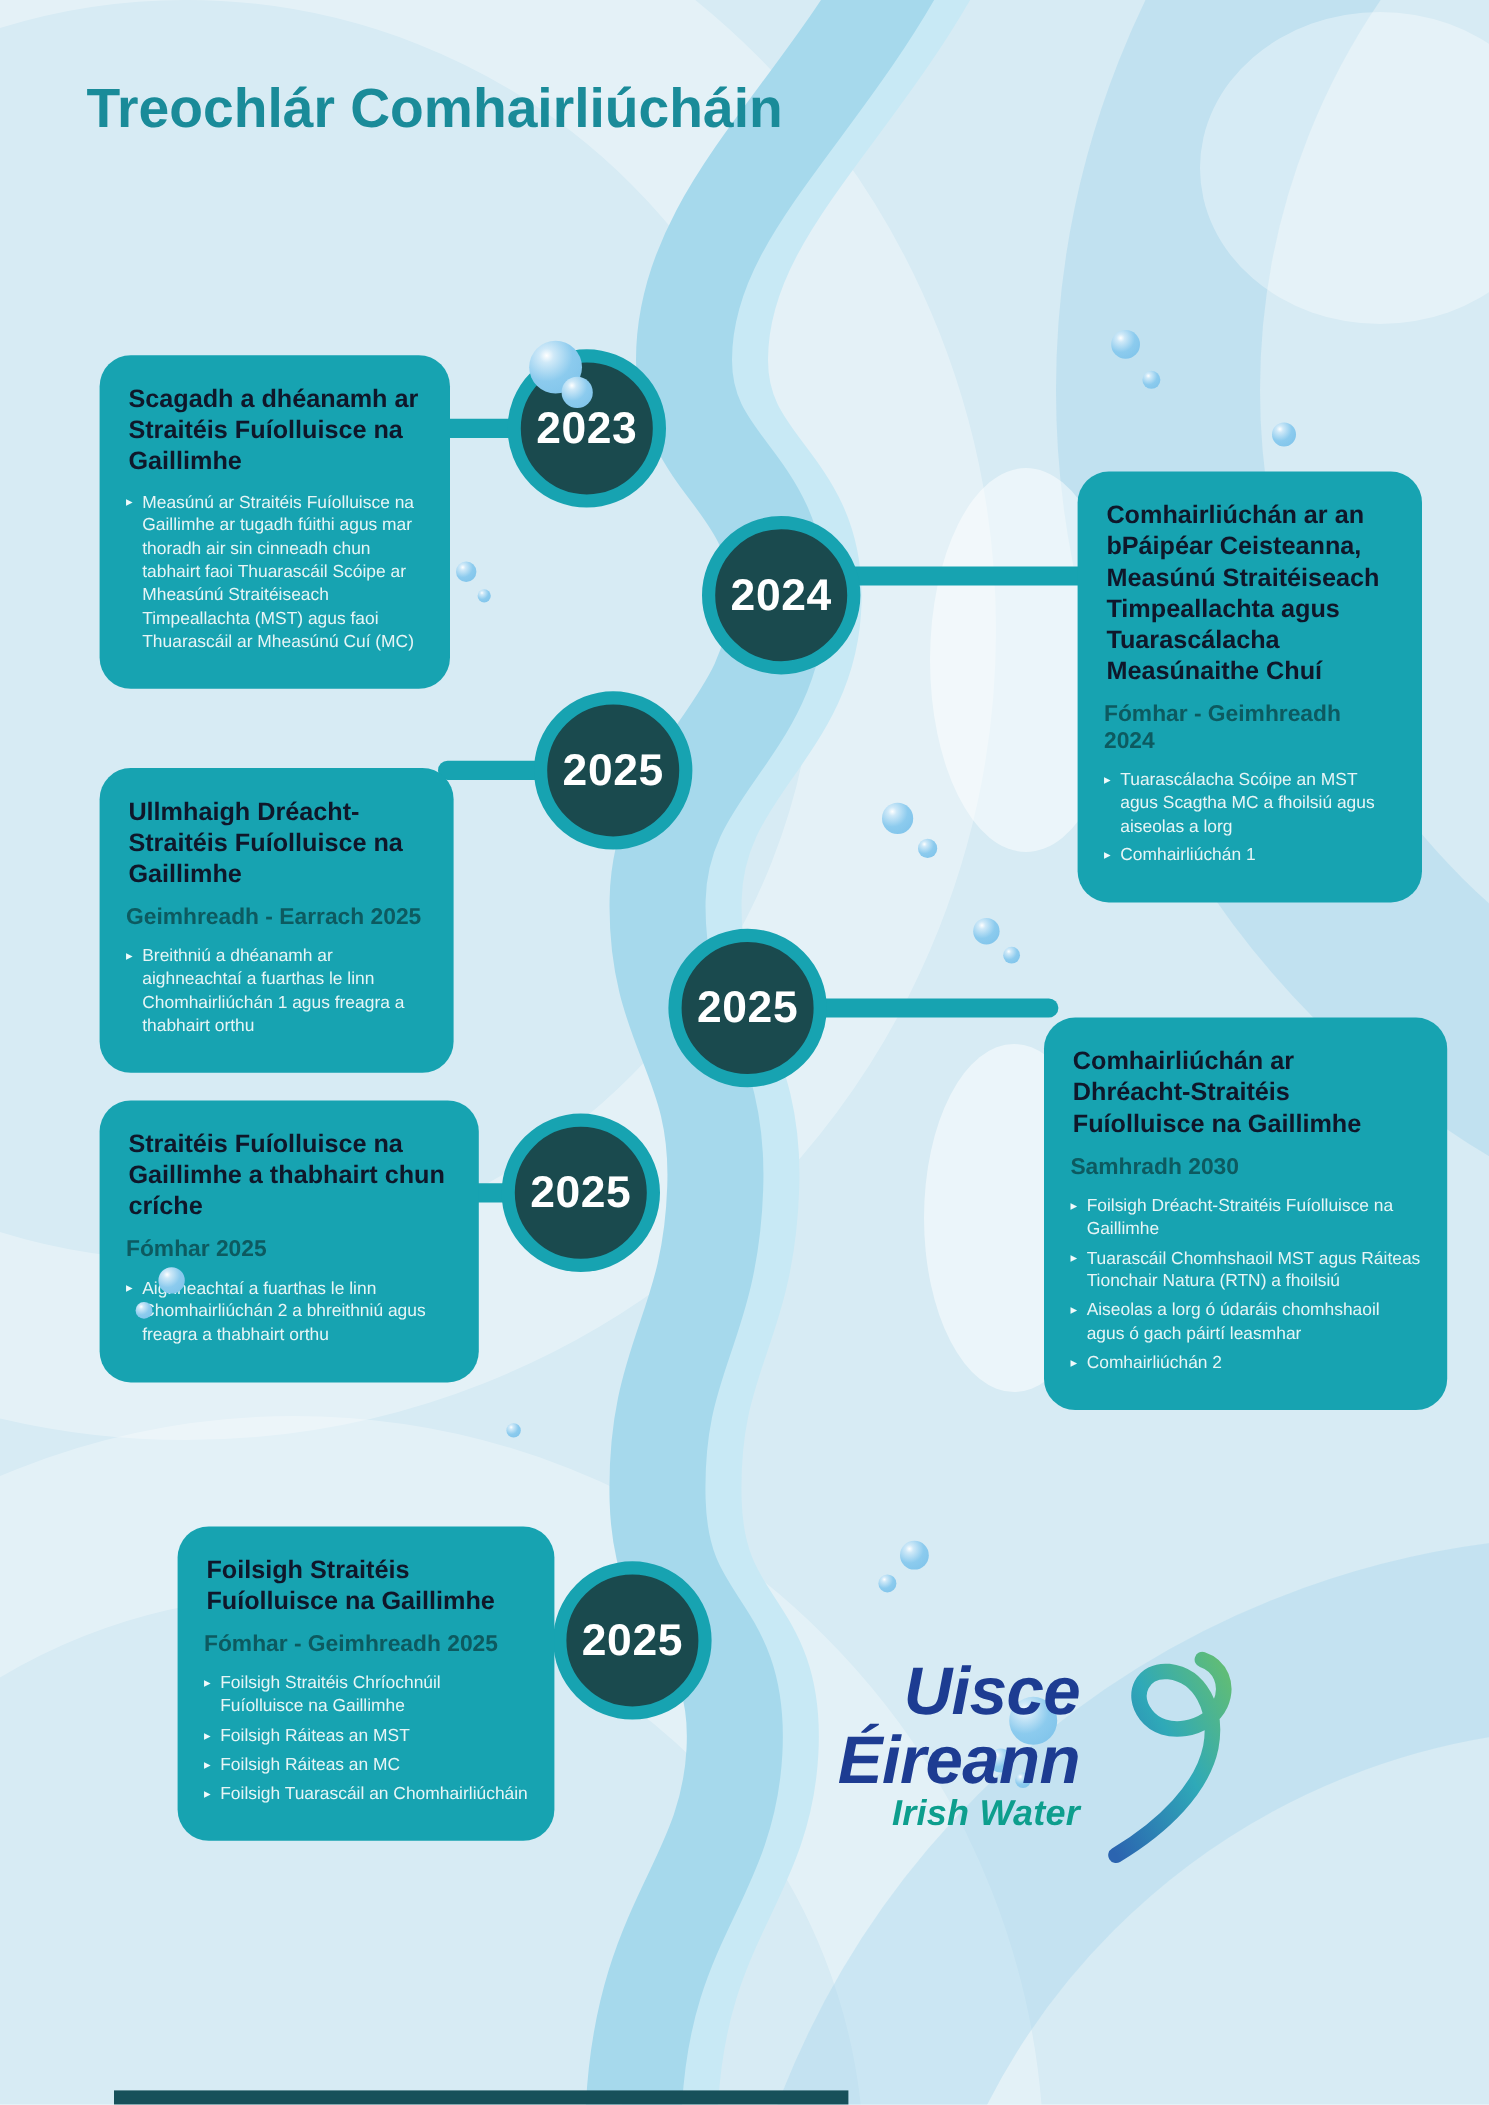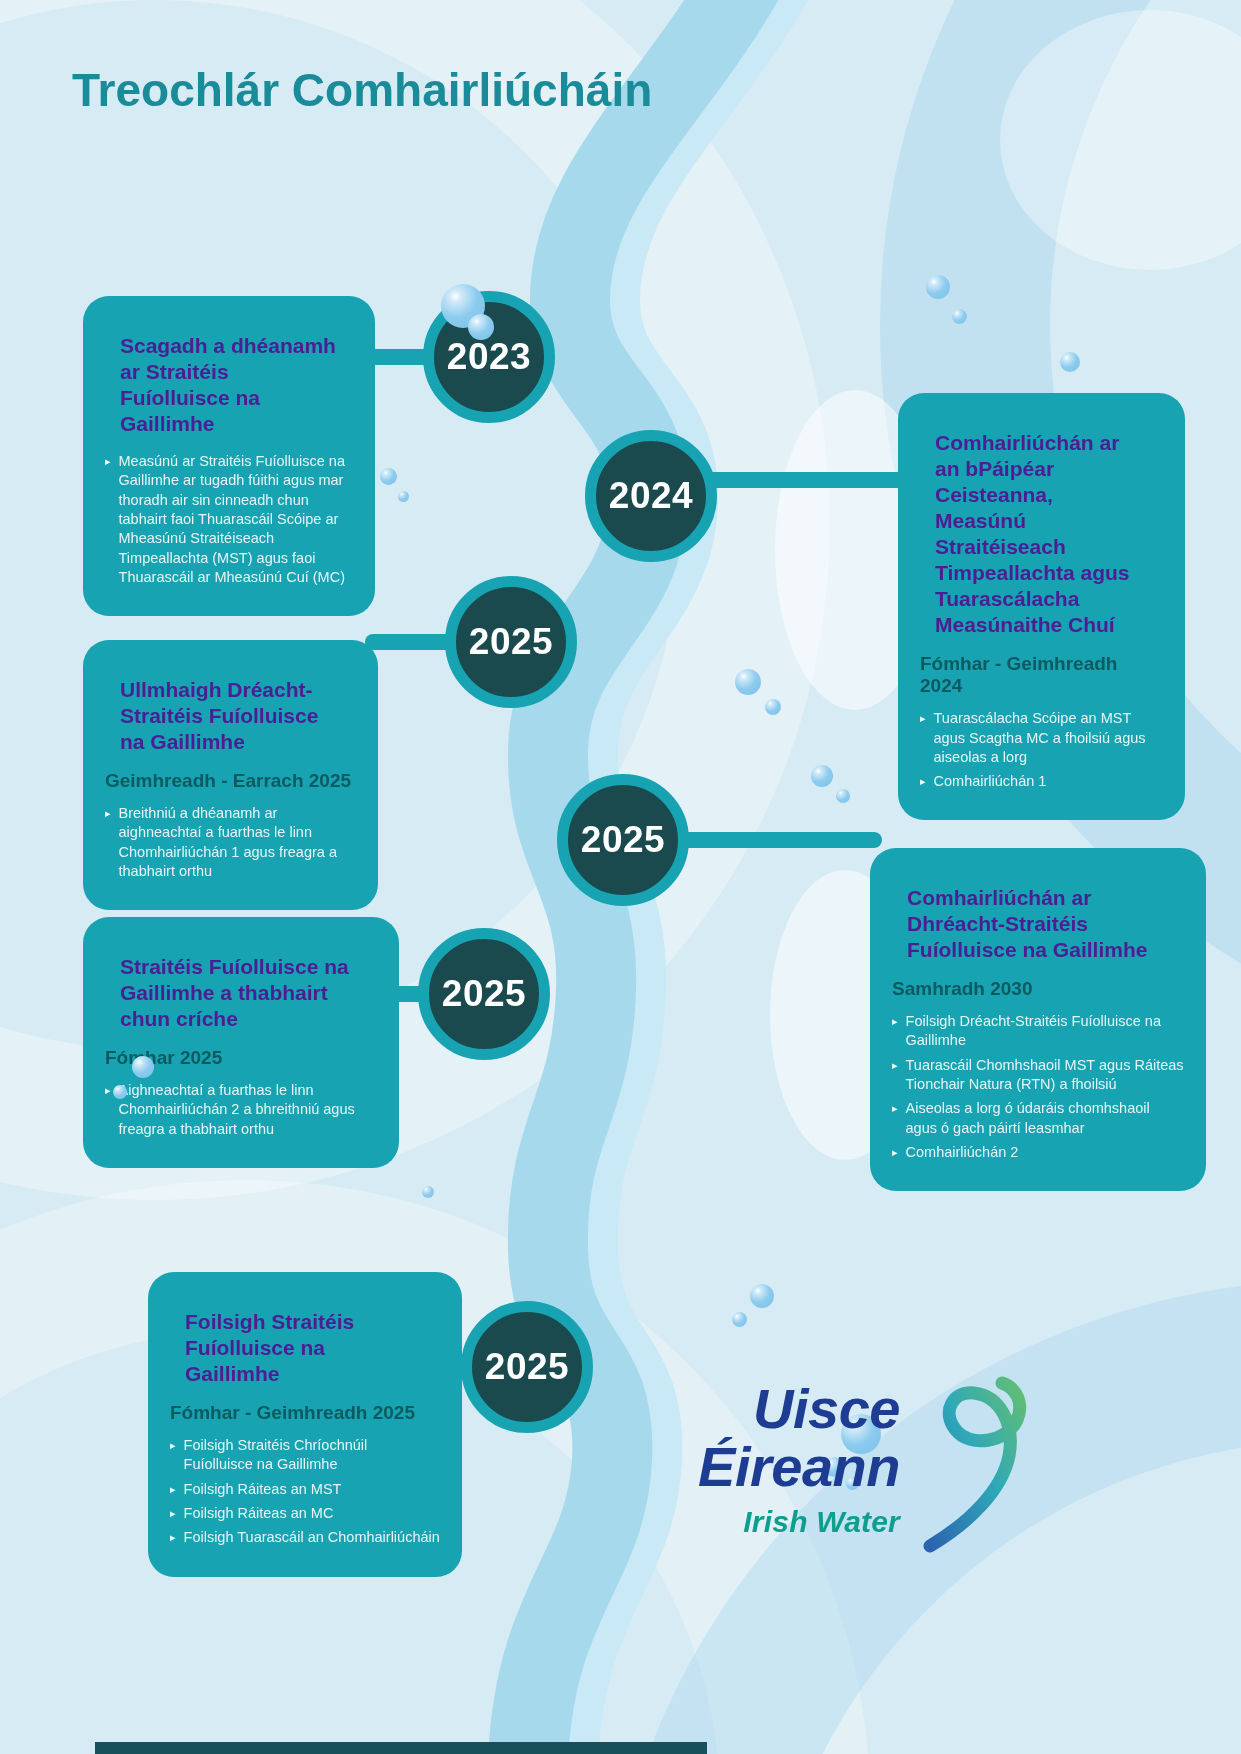--- a/index.html
+++ b/index.html
@@ -23,21 +23,21 @@
 
   #title {
     position:absolute; left:72px; top:62px; z-index:3;
     font-size:46px; font-weight:bold; color:#1a8b99; line-height:1.24;
   }
 
   .box {
     position:absolute; background:#17a3b1; border-radius:26px;
     padding:22px 22px 24px; box-sizing:border-box; z-index:3;
   }
-  .box h2 { margin:15px; font-size:21px; line-height:1.24; font-weight:bold; color:#4c1d95; }
+  .box h2 { margin:2px; font-size:21px; line-height:1.24; font-weight:bold; color:#0f172a; }
   .box .sub { margin:12px 0 0; font-size:19px; font-weight:bold; color:#0d5a60; }
   .box ul.bullets { list-style:none; margin:12px 0 0; padding:0; }
   .bullets li { display:flex; gap:8px; color:#e7f5f6; font-size:14.5px; line-height:1.33; margin:0 0 5px; }
   .bullets .bmark { flex:0 0 auto; font-size:11px; line-height:1.75; color:#f0fbfc; }
 
   #box-m1 { left:83px;  top:296px;  width:292px; }
   #box-m2 { left:898px; top:393px;  width:287px; }
   #box-m3 { left:83px;  top:640px;  width:295px; }
   #box-m4 { left:870px; top:848px;  width:336px; }
   #box-m5 { left:83px;  top:917px;  width:316px; }
@@ -66,21 +66,21 @@
 
   .bubble {
     position:absolute; border-radius:50%; z-index:4;
     background:radial-gradient(circle at 33% 28%, #ffffff 0%, #cfe9f8 14%, #8ccbee 50%, #7bc1e9 100%);
   }
 
   #bottom-strip { position:absolute; left:95px; top:1742px; width:612px; height:12px; background:#17505a; z-index:2; }
 
   #logo { position:absolute; left:650px; top:1380px; z-index:4; display:flex; align-items:flex-start; }
   #logo .logo-text { width:250px; text-align:right; color:#1d3c92; font-weight:bold; font-size:56px; line-height:1.04; letter-spacing:-0.5px;font-style:italic; }
-  #logo .tagline { font-size:30px; color:#0d9e8d; margin-top:10px; letter-spacing:0.2px; }
+  #logo .tagline { font-size:30px; color:#0d9e8d; letter-spacing:0.2px; }
   #logo svg { margin-left:10px; margin-top:-4px; }
 </style>
 </head>
 <body>
 
 <div id="poster">
 
   <div class="swirl" id="sw1"></div>
   <div class="swirl" id="sw2"></div>
   <div class="swirl" id="sw3"></div>

